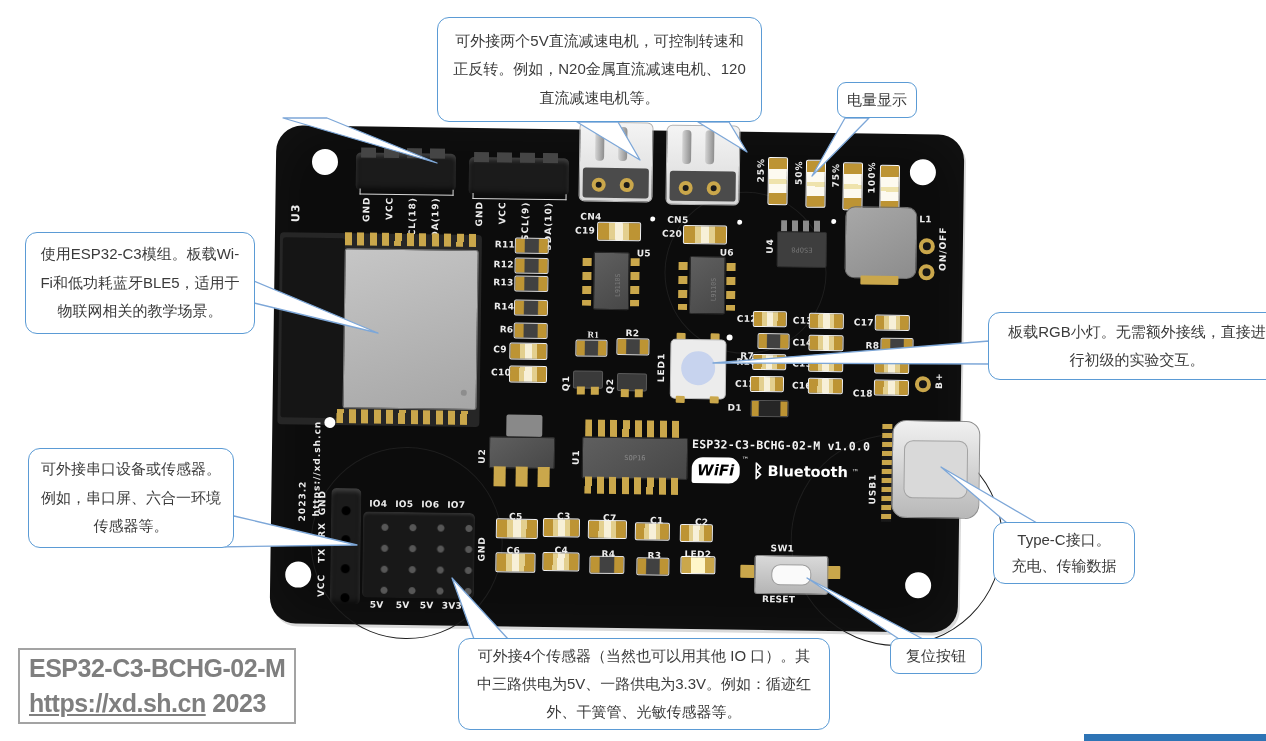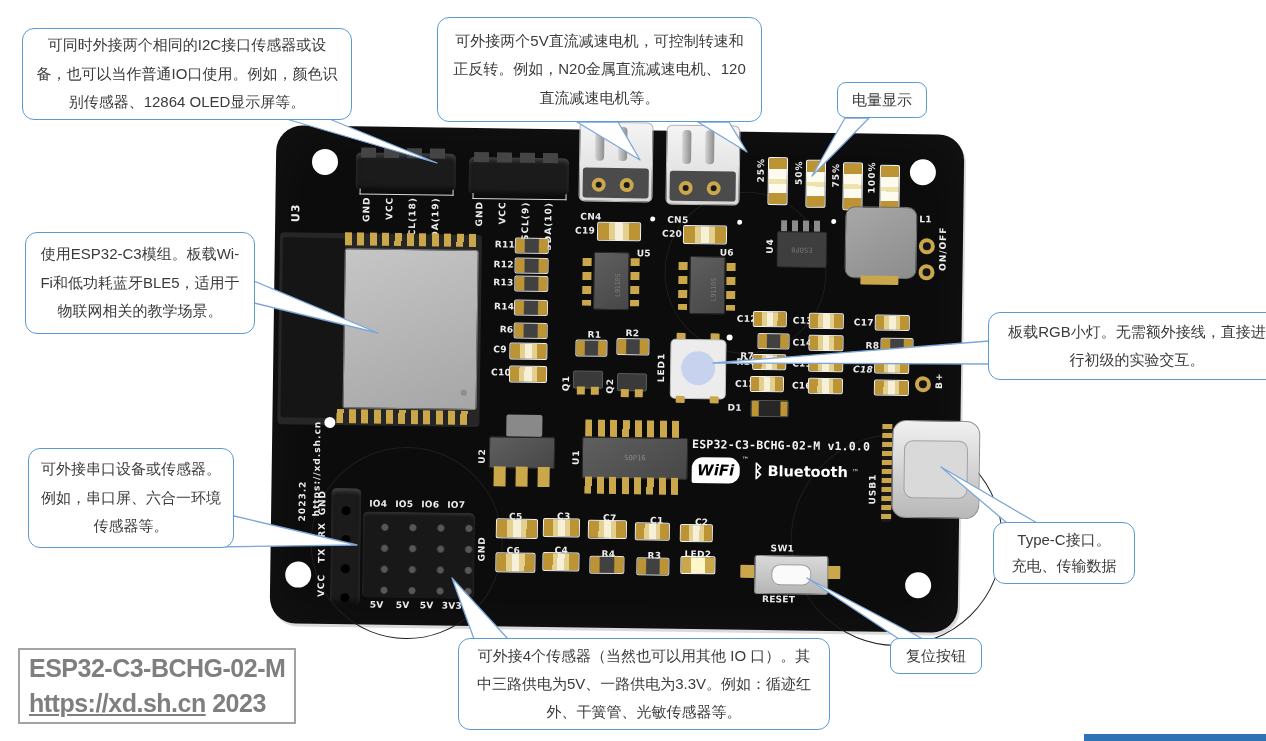--- a/index.html
+++ b/index.html
@@ -178,21 +178,21 @@
     <div class="res" style="left:607px;top:204px;width:31px;height:14px;"></div>
     <div class="silk" style="left:463px;top:225px;">R10</div>
     <div class="cap" style="left:479px;top:222px;width:32px;height:14px;"></div>
     <div class="silk" style="left:519px;top:226px;">C15</div>
     <div class="cap" style="left:535px;top:223px;width:33px;height:14px;"></div>
     <div class="cap" style="left:601px;top:224px;width:33px;height:14px;"></div>
     <div class="silk" style="left:462px;top:247px;">C11</div>
     <div class="cap" style="left:477px;top:244px;width:32px;height:14px;"></div>
     <div class="silk" style="left:519px;top:248px;">C16</div>
     <div class="cap" style="left:535px;top:245px;width:33px;height:14px;"></div>
-    <div class="silk" style="left:580px;top:231px;font-style:italic;">C18</div>
+    <div class="silk" style="left:580px;top:255px;">C18</div>
     <div class="cap" style="left:601px;top:246px;width:33px;height:14px;"></div>
     <div class="silk" style="left:455px;top:271px;">D1</div>
     <div class="diode" style="left:478px;top:268px;width:36px;height:15px;"></div>
     <div class="ring" style="left:642px;top:242px;"></div>
     <div class="vsilk" style="left:661px;top:238px;">B+</div>
 
     <div class="silk" style="left:220px;top:111px;">R11</div>
     <div class="res" style="left:240px;top:109px;width:32px;height:14px;"></div>
     <div class="silk" style="left:219px;top:131px;">R12</div>
     <div class="res" style="left:240px;top:129px;width:32px;height:14px;"></div>
@@ -200,21 +200,21 @@
     <div class="res" style="left:240px;top:147px;width:32px;height:14px;"></div>
     <div class="silk" style="left:220px;top:173px;">R14</div>
     <div class="res" style="left:240px;top:171px;width:32px;height:14px;"></div>
     <div class="silk" style="left:226px;top:196px;text-align:center;">R6</div>
     <div class="res" style="left:240px;top:194px;width:32px;height:14px;"></div>
     <div class="silk" style="left:220px;top:216px;">C9</div>
     <div class="cap" style="left:236px;top:214px;width:36px;height:15px;"></div>
     <div class="silk" style="left:218px;top:239px;">C10</div>
     <div class="cap" style="left:236px;top:237px;width:36px;height:15px;"></div>
 
-    <div class="silk" style="left:314px;top:200px;">R1</div>
+    <div class="silk" style="left:314px;top:200px;font-family:Liberation Serif, serif;">R1</div>
     <div class="res" style="left:302px;top:210px;width:30px;height:15px;"></div>
     <div class="silk" style="left:352px;top:198px;">R2</div>
     <div class="res" style="left:343px;top:208px;width:31px;height:15px;"></div>
     <div class="vsilk" style="left:288px;top:246px;">Q1</div>
     <div class="sot" style="left:300px;top:241px;width:28px;height:16px;"></div>
     <div class="leg" style="left:304px;top:257px;width:8px;height:8px;"></div>
     <div class="leg" style="left:318px;top:257px;width:8px;height:8px;"></div>
     <div class="vsilk" style="left:332px;top:248px;">Q2</div>
     <div class="sot" style="left:344px;top:243px;width:28px;height:16px;"></div>
     <div class="leg" style="left:348px;top:259px;width:8px;height:8px;"></div>
@@ -317,27 +317,24 @@
       <polygon points="845,118 869,118 812,176"></polygon>
       <polygon points="254,281 254,303 378,333"></polygon>
       <polygon points="989,341 989,364 713,363"></polygon>
       <polygon points="215,547 234,516 357,545"></polygon>
       <polygon points="1007,523 1037,523 941,467"></polygon>
       <polygon points="474,639 508,639 452,578"></polygon>
       <polygon points="899,639 923,639 807,578"></polygon>
     </g>
   </svg>
 
-  <div class="callout" style="left:22px;top:28px;width:330px;height:92px;">
-    <div>可同时外接两个相同的I2C接口传感器或设备，也可以当作普通IO口使用。例如，颜色识别传感器、12864 OLED显示屏等。</div>
-  </div>
   <div class="callout" style="left:437px;top:17px;width:325px;height:105px;">
     <div>可外接两个5V直流减速电机，可控制转速和正反转。例如，N20金属直流减速电机、120直流减速电机等。</div>
   </div>
-  <div class="callout small" style="left:837px;top:82px;width:90px;height:36px;">
+  <div class="callout small" style="left:837px;top:82px;width:80px;height:36px;">
     <div>电量显示</div>
   </div>
   <div class="callout" style="left:25px;top:232px;width:230px;height:102px;">
     <div>使用ESP32-C3模组。板载Wi-Fi和低功耗蓝牙BLE5，适用于物联网相关的教学场景。</div>
   </div>
   <div class="callout" style="left:988px;top:312px;width:298px;height:68px;">
     <div>板载RGB小灯。无需额外接线，直接进行初级的实验交互。</div>
   </div>
   <div class="callout" style="left:993px;top:522px;width:142px;height:62px;line-height:1.75;">
     <div>Type-C接口。</div>

